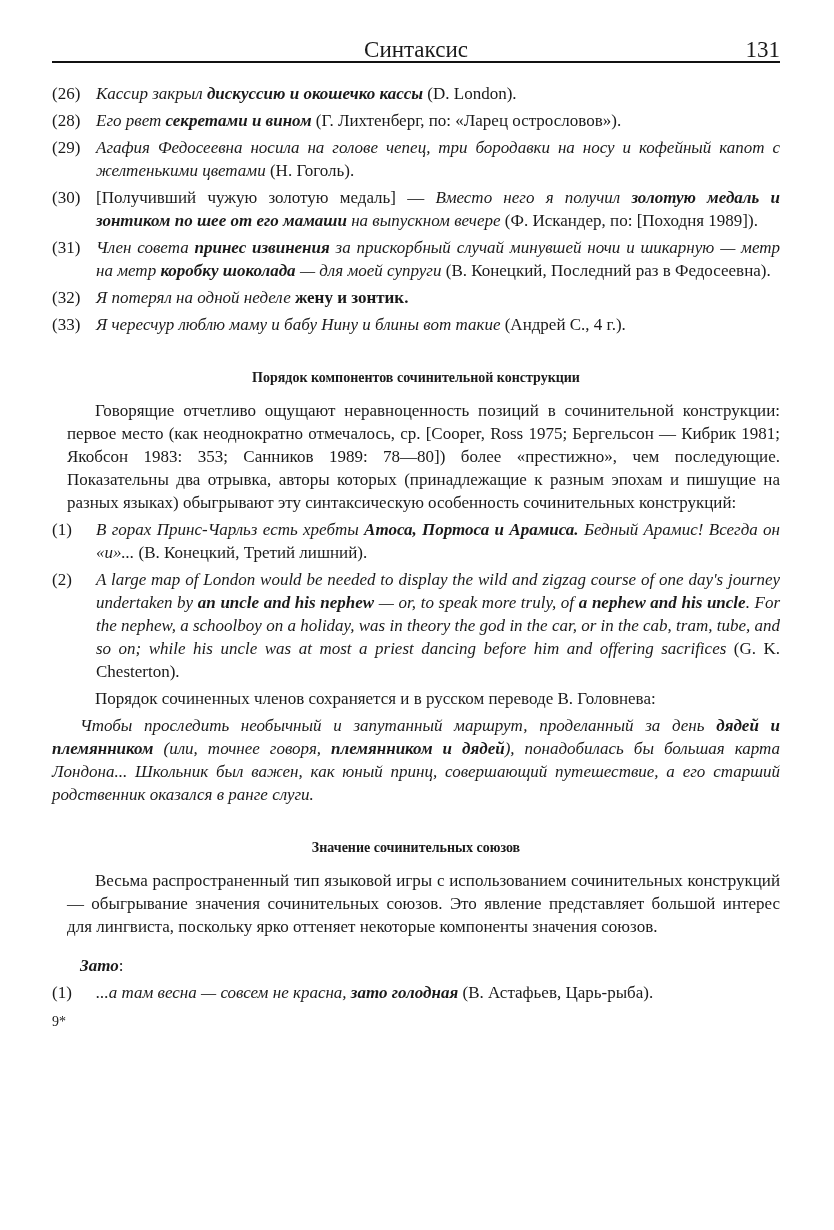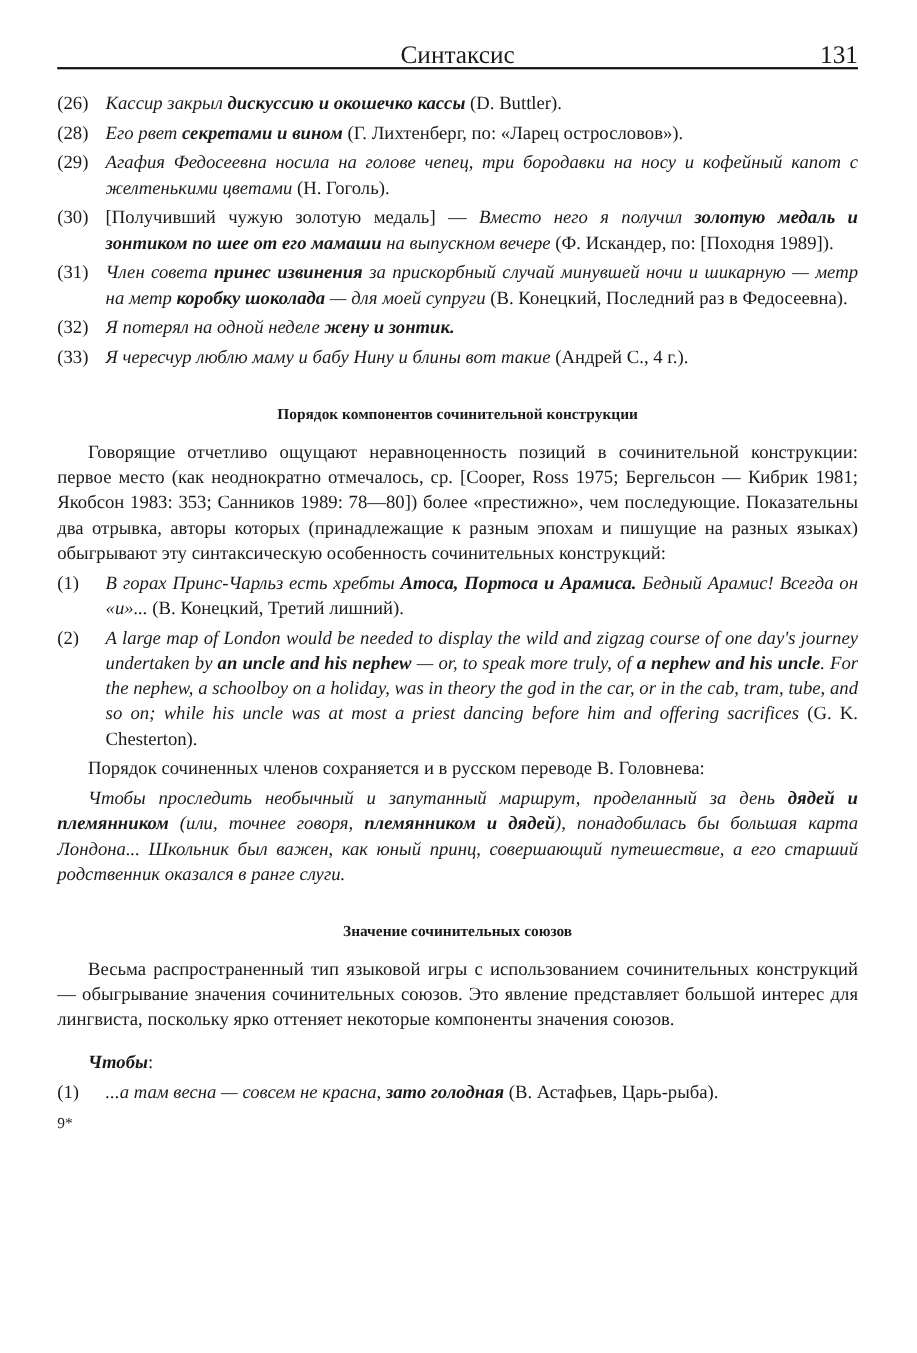--- a/index.html
+++ b/index.html
@@ -18,60 +18,60 @@
   .rule { position: absolute; top: 61px; left: 0; width: 728px; height: 2px; background: #111; }
 
   .content { position: absolute; top: 82px; left: 0; width: 728px; font-size: 17px; line-height: 23px; }
   .ex { display: flex; margin-bottom: 4px; }
   .ex .num { flex: 0 0 42px; }
   .ex .num.wide { flex: 0 0 44px; }
   .ex .txt { flex: 1; text-align: justify; }
   i { font-style: italic; }
   b { font-weight: bold; }
   .h2 { text-align: center; font-weight: bold; font-size: 14px; margin: 30px 0 10px 0; }
-  .para { text-indent: 28px; text-align: justify; margin: 0 0 4px 0; }
+  .para { text-indent: 28px; text-align: justify; margin: 0 0 4px 15px; }
   .quote { text-indent: 28px; text-align: justify; font-style: italic; margin: 0; }
   .sub { margin: 16px 0 4px 28px; font-style: italic; font-weight: bold; }
   .footsig { font-size: 14px; margin-top: 6px; }
 </style>
 </head>
 <body>
 
 <div class="page">
   <div class="running-head">
     <span class="title">Синтаксис</span>
     <span class="pageno">131</span>
   </div>
   <div class="rule"></div>
 
   <div class="content">
     <div id="examples-top">
         <div class="ex">
           <span class="num wide">(26)</span>
-          <span class="txt"><i>Кассир закрыл </i><b style="font-style: italic;">дискуссию и окошечко кассы</b><span> (D. Buttler).</span></span>
+          <span class="txt"><i>Кассир закрыл </i><b style="font-style: italic;">дискуссию и окошечко кассы</b><span> (D. London).</span></span>
         </div>
         <div class="ex">
           <span class="num wide">(28)</span>
           <span class="txt"><i>Его рвет </i><b style="font-style: italic;">секретами и вином</b><span> (Г. Лихтенберг, по: «Ларец острословов»).</span></span>
         </div>
         <div class="ex">
           <span class="num wide">(29)</span>
           <span class="txt"><i>Агафия Федосеевна носила на голове чепец, три бородавки на носу и кофейный капот с желтенькими цветами</i><span> (Н. Гоголь).</span></span>
         </div>
         <div class="ex">
           <span class="num wide">(30)</span>
           <span class="txt"><span>[Получивший чужую золотую медаль] — </span><i>Вместо него я получил </i><b style="font-style: italic;">золотую медаль и зонтиком по шее от его мамаши</b><i> на выпускном вечере</i><span> (Ф. Искандер, по: [Походня 1989]).</span></span>
         </div>
         <div class="ex">
           <span class="num wide">(31)</span>
           <span class="txt"><i>Член совета </i><b style="font-style: italic;">принес извинения</b><i> за прискорбный случай минувшей ночи и шикарную — метр на метр </i><b style="font-style: italic;">коробку шоколада</b><i> — для моей супруги</i><span> (В. Конецкий, Последний раз в Федосеевна).</span></span>
         </div>
         <div class="ex">
           <span class="num wide">(32)</span>
-          <span class="txt"><i>Я потерял на одной неделе </i><b style="font-style: italic;">жену и зонтик.</b></span>
+          <span class="txt"><i>Я потерял на одной неделе </i><b style="">жену и зонтик.</b></span>
         </div>
         <div class="ex">
           <span class="num wide">(33)</span>
           <span class="txt"><i>Я чересчур люблю маму и бабу Нину и блины вот такие</i><span> (Андрей С., 4 г.).</span></span>
         </div>
       </div>
 
     <div class="h2">Порядок компонентов сочинительной конструкции</div>
     <p class="para">Говорящие отчетливо ощущают неравноценность позиций в сочинительной конструкции: первое место (как неоднократно отмечалось, ср. [Cooper, Ross 1975; Бергельсон — Кибрик 1981; Якобсон 1983: 353; Санников 1989: 78—80]) более «престижно», чем последующие. Показательны два отрывка, авторы которых (принадлежащие к разным эпохам и пишущие на разных языках) обыгрывают эту синтаксическую особенность сочинительных конструкций:</p>
     <div id="examples-s1">
@@ -82,21 +82,21 @@
         <div class="ex">
           <span class="num wide">(2)</span>
           <span class="txt"><i>A large map of London would be needed to display the wild and zigzag course of one day's journey undertaken by </i><b style="font-style: italic;">an uncle and his nephew</b><i> — or, to speak more truly, of </i><b style="font-style: italic;">a nephew and his uncle</b><i>. For the nephew, a schoolboy on a holiday, was in theory the god in the car, or in the cab, tram, tube, and so on; while his uncle was at most a priest dancing before him and offering sacrifices</i><span> (G. K. Chesterton).</span></span>
         </div>
       </div>
     <p class="para">Порядок сочиненных членов сохраняется и в русском переводе В. Головнева:</p>
     <p class="quote" id="translation"><i>Чтобы проследить необычный и запутанный маршрут, проделанный за день </i><b style="font-style: italic;">дядей и племянником</b><i> (или, точнее говоря, </i><b style="font-style: italic;">племянником и дядей</b><i>), понадобилась бы большая карта Лондона... Школьник был важен, как юный принц, совершающий путешествие, а его старший родственник оказался в ранге слуги.</i></p>
 
     <div class="h2">Значение сочинительных союзов</div>
     <p class="para">Весьма распространенный тип языковой игры с использованием сочинительных конструкций — обыгрывание значения сочинительных союзов. Это явление представляет большой интерес для лингвиста, поскольку ярко оттеняет некоторые компоненты значения союзов.</p>
-    <div class="sub"><span>Чтобы</span><span style="font-weight:normal;font-style:normal">:</span></div>
+    <div class="sub"><span>Зато</span><span style="font-weight:normal;font-style:normal">:</span></div>
     <div id="examples-s2">
         <div class="ex">
           <span class="num wide">(1)</span>
           <span class="txt"><i>...а там весна — совсем не красна, </i><b style="font-style: italic;">зато голодная</b><span> (В. Астафьев, Царь-рыба).</span></span>
         </div>
       </div>
     <div class="footsig">9*</div>
   </div>
 </div>
 

